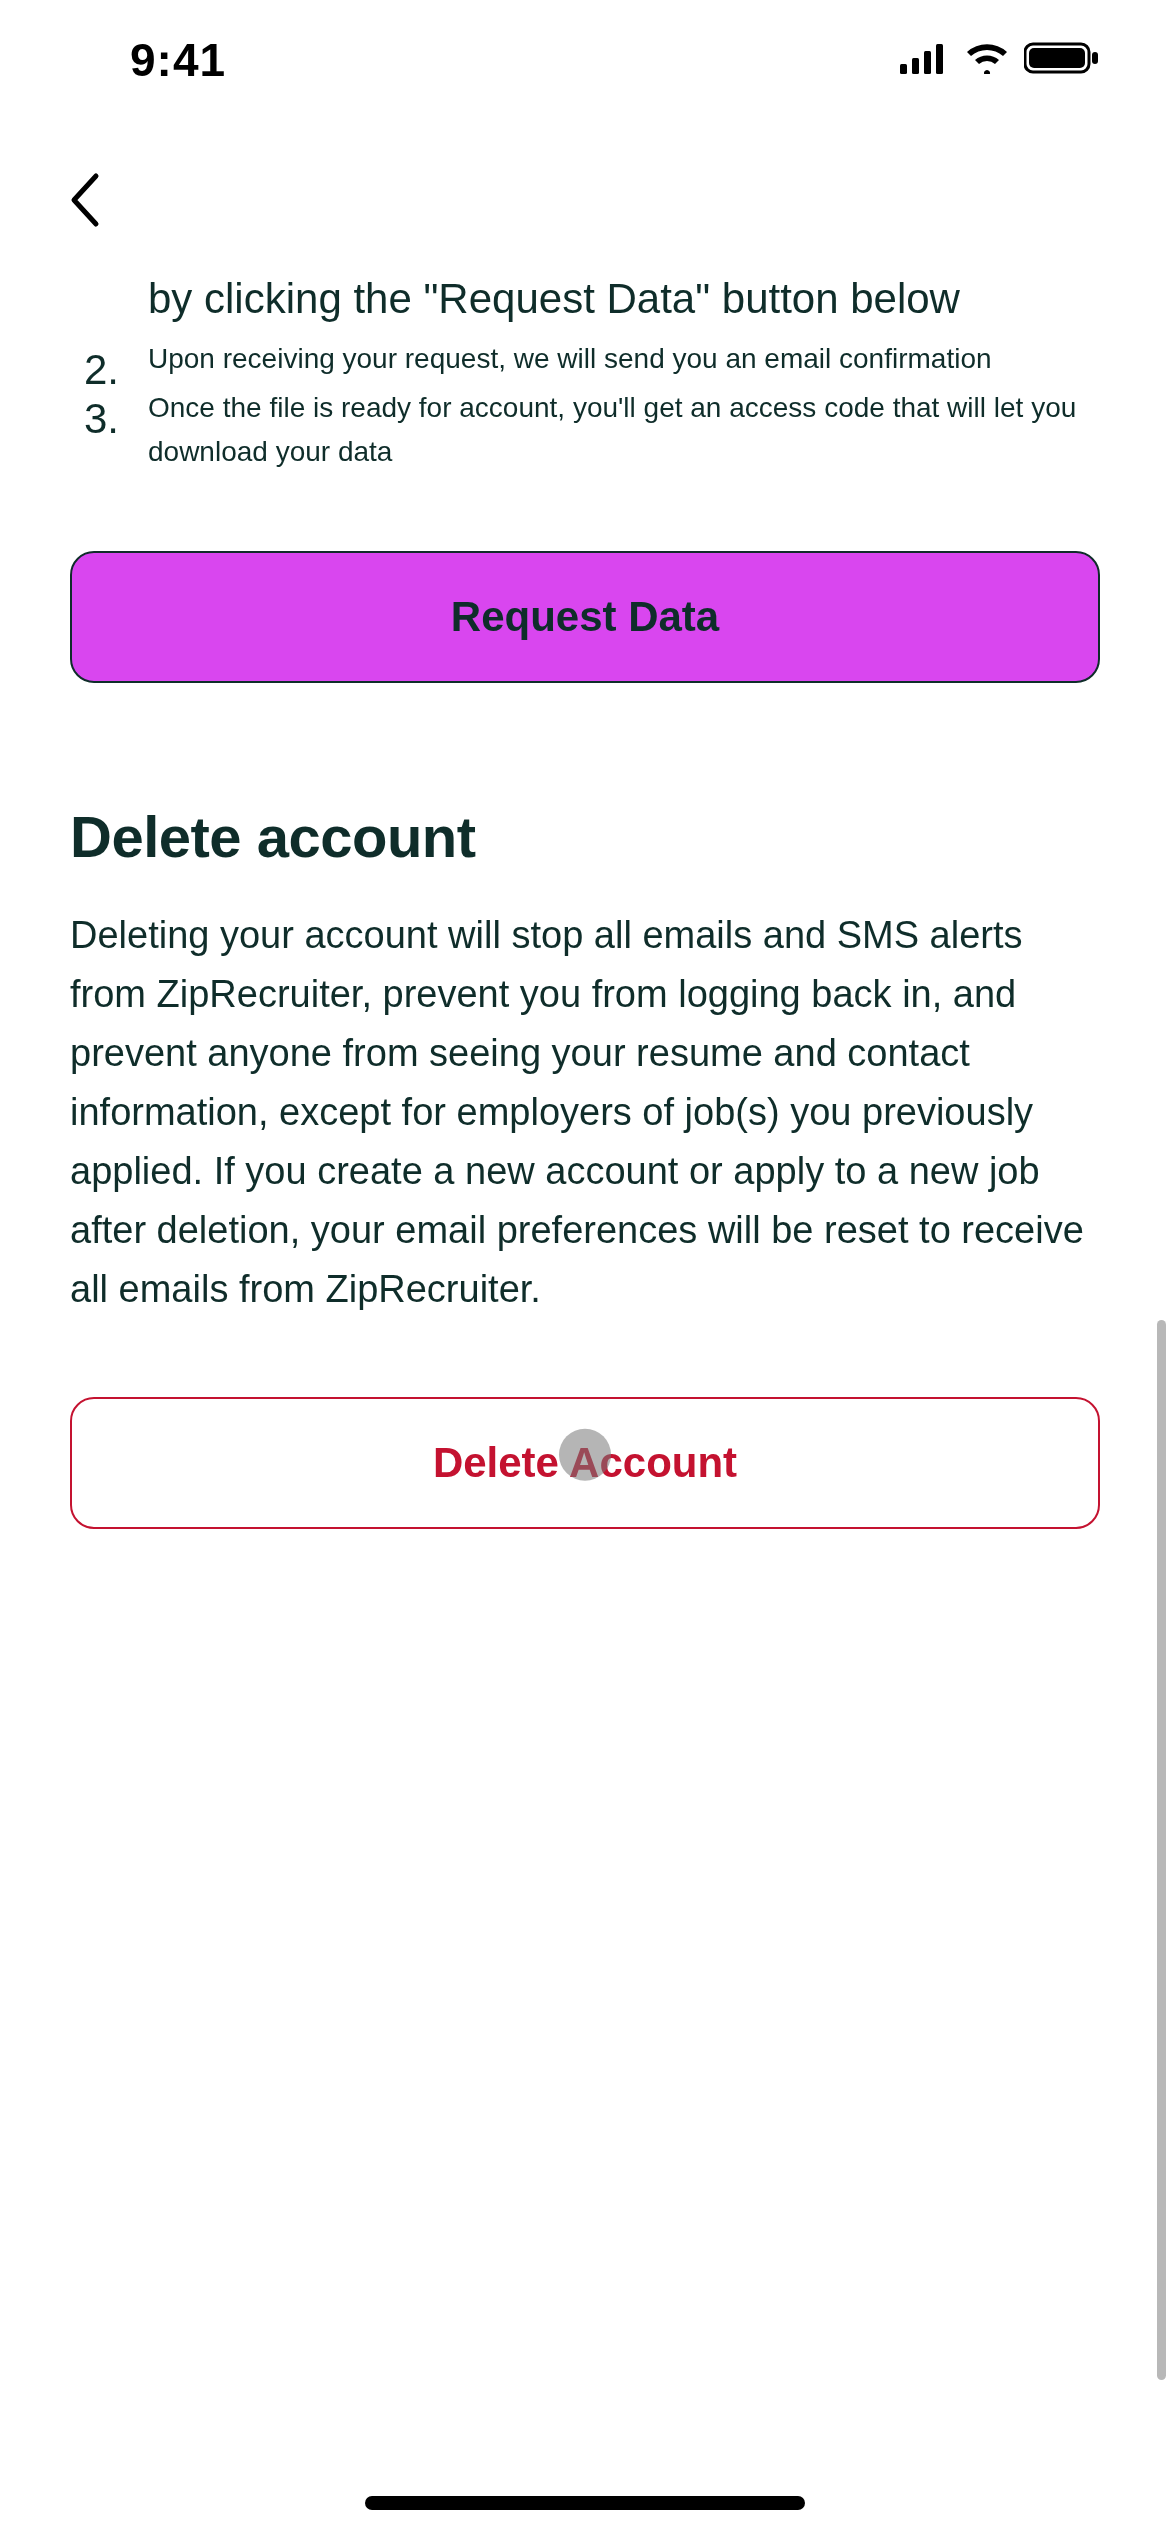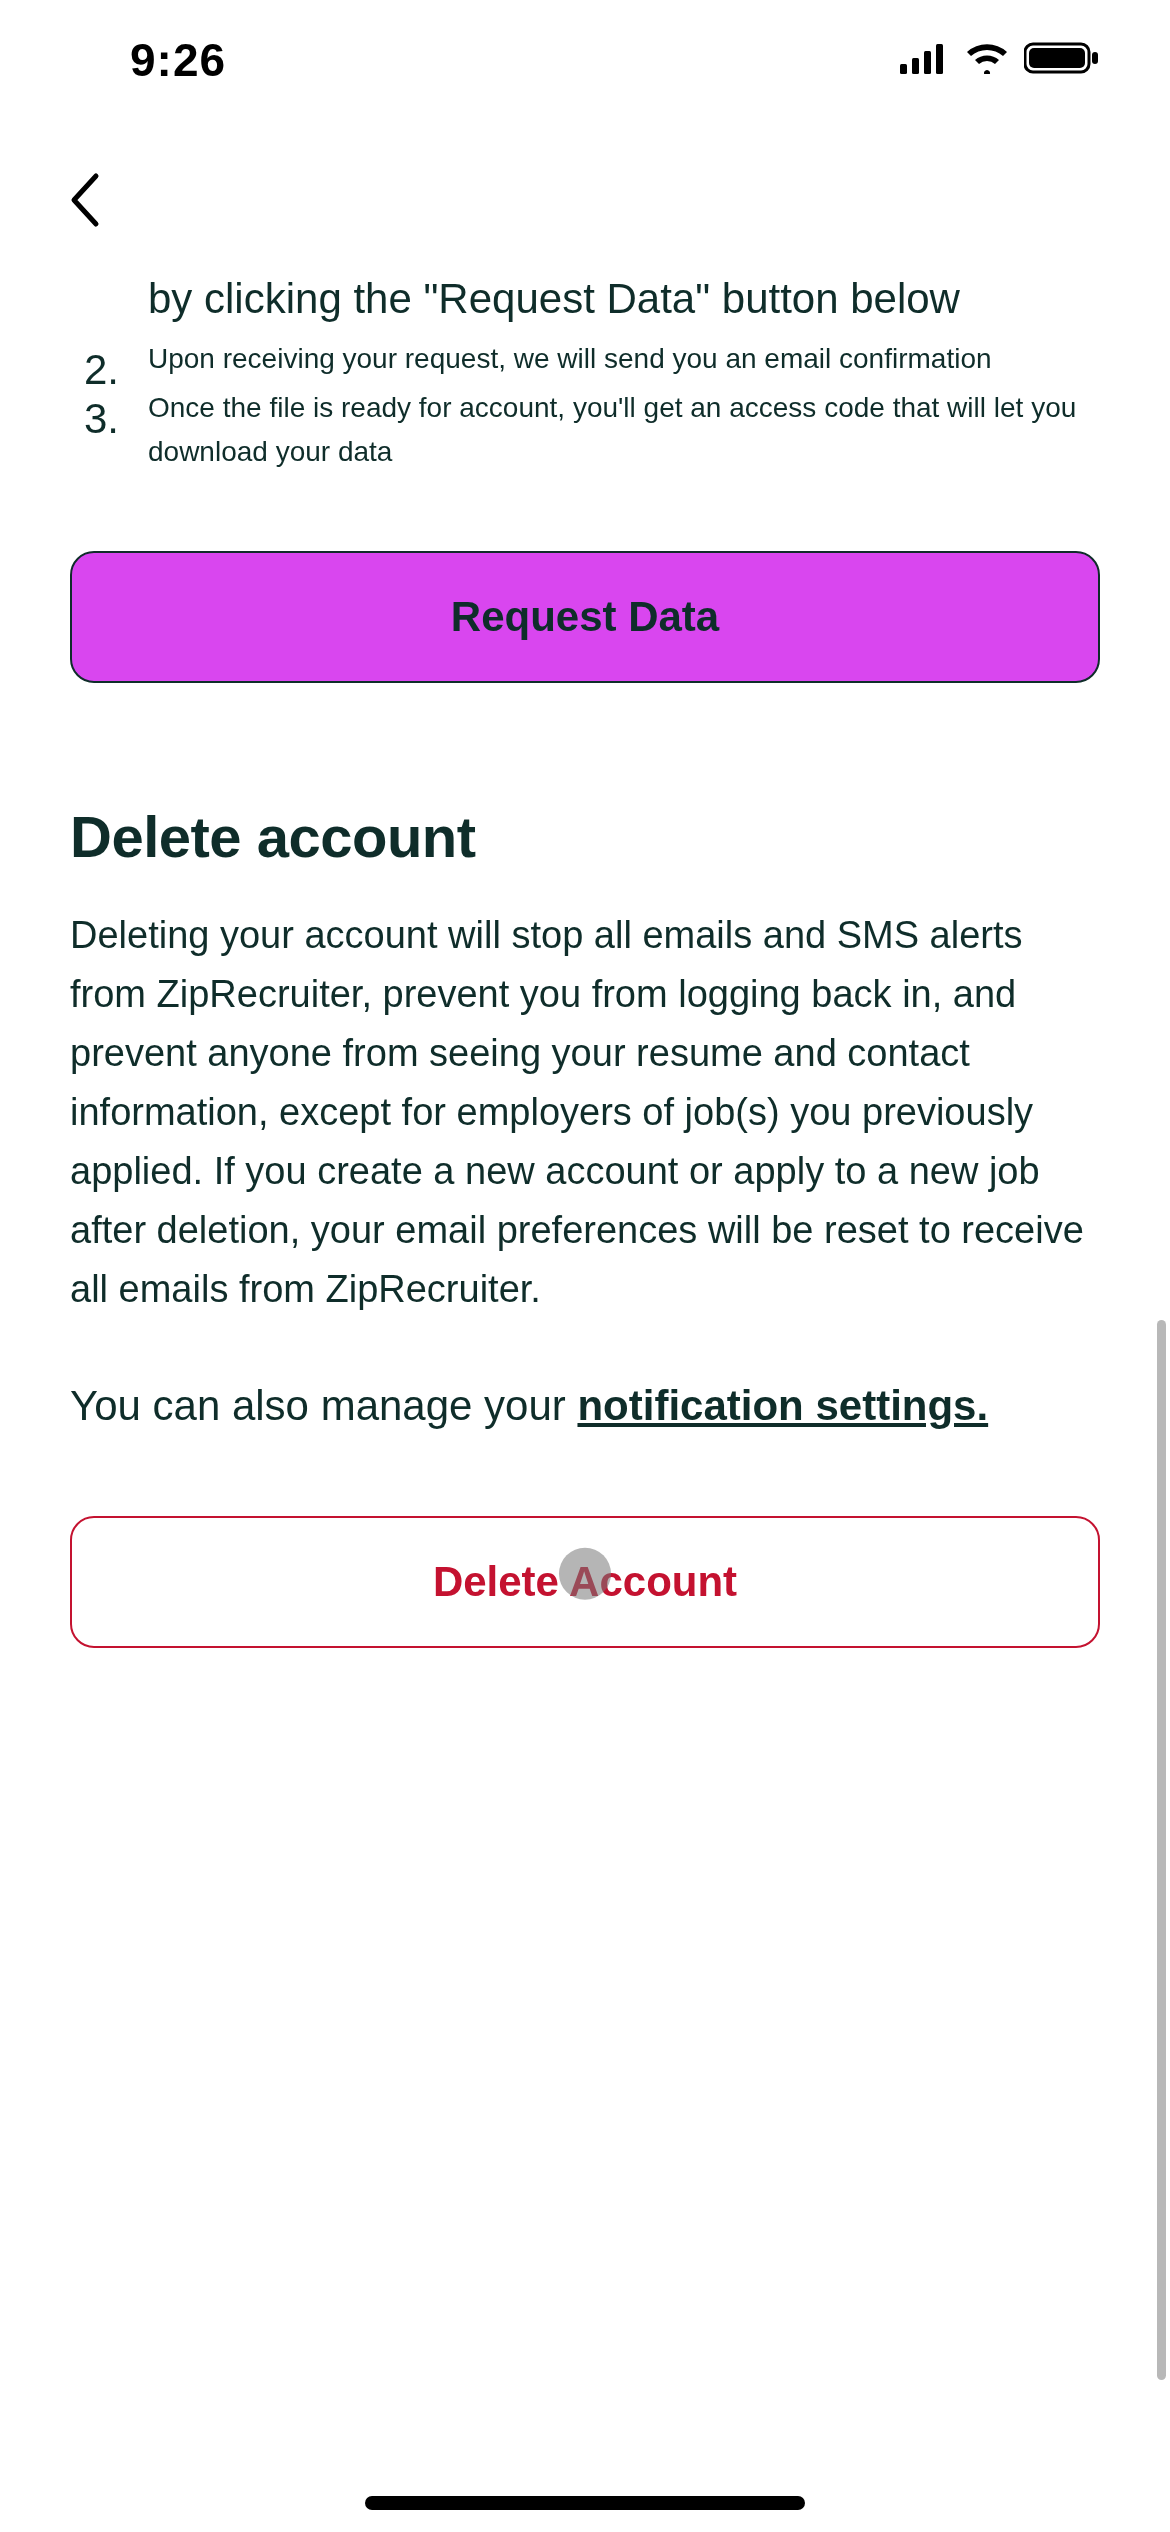--- a/index.html
+++ b/index.html
@@ -36,21 +36,21 @@
 .touch-dot { position: absolute; width: 52px; height: 52px; border-radius: 50%; background: rgba(120,120,120,0.55); left: 50%; top: 50%; transform: translate(-50%, -66%); pointer-events: none; }
 
 .scroll-indicator { position: absolute; right: 4px; top: 1320px; width: 9px; height: 1060px; background: rgba(0,0,0,0.28); border-radius: 5px; }
 
 .home-indicator { position: absolute; bottom: 22px; left: 50%; transform: translateX(-50%); width: 440px; height: 14px; background: #000; border-radius: 10px; }
 </style>
 </head>
 <body>
 
 <div class="status-bar">
-  <div class="status-time">9:26</div>
+  <div class="status-time">9:41</div>
   <div class="status-icons">
     <span>
       <svg width="50" height="32" viewBox="0 0 50 32">
           <rect x="0" y="22" width="7" height="10" rx="1.5" fill="#000"></rect>
           <rect x="12" y="16" width="7" height="16" rx="1.5" fill="#000"></rect>
           <rect x="24" y="9" width="7" height="23" rx="1.5" fill="#000"></rect>
           <rect x="36" y="2" width="7" height="30" rx="1.5" fill="#000"></rect>
         </svg>
     </span>
     <span>
@@ -86,23 +86,20 @@
       <li>Once the file is ready for account, you'll get an access code that will let you download your data</li>
     </ol>
   </div>
 
   <button class="btn">Request Data</button>
 
   <h2 class="section-title">Delete account</h2>
 
   <p class="body-text">Deleting your account will stop all emails and SMS alerts from ZipRecruiter, prevent you from logging back in, and prevent anyone from seeing your resume and contact information, except for employers of job(s) you previously applied. If you create a new account or apply to a new job after deletion, your email preferences will be reset to receive all emails from ZipRecruiter.</p>
 
-  <p class="manage-block">
-    <span>You can also manage your </span><a href="#" class="link">notification settings.</a>
-  </p>
 
   <button class="btn-danger">
     <span>Delete Account</span>
     <span class="touch-dot"></span>
   </button>
 </div>
 
 <div class="scroll-indicator"></div>
 <div class="home-indicator"></div>
 

